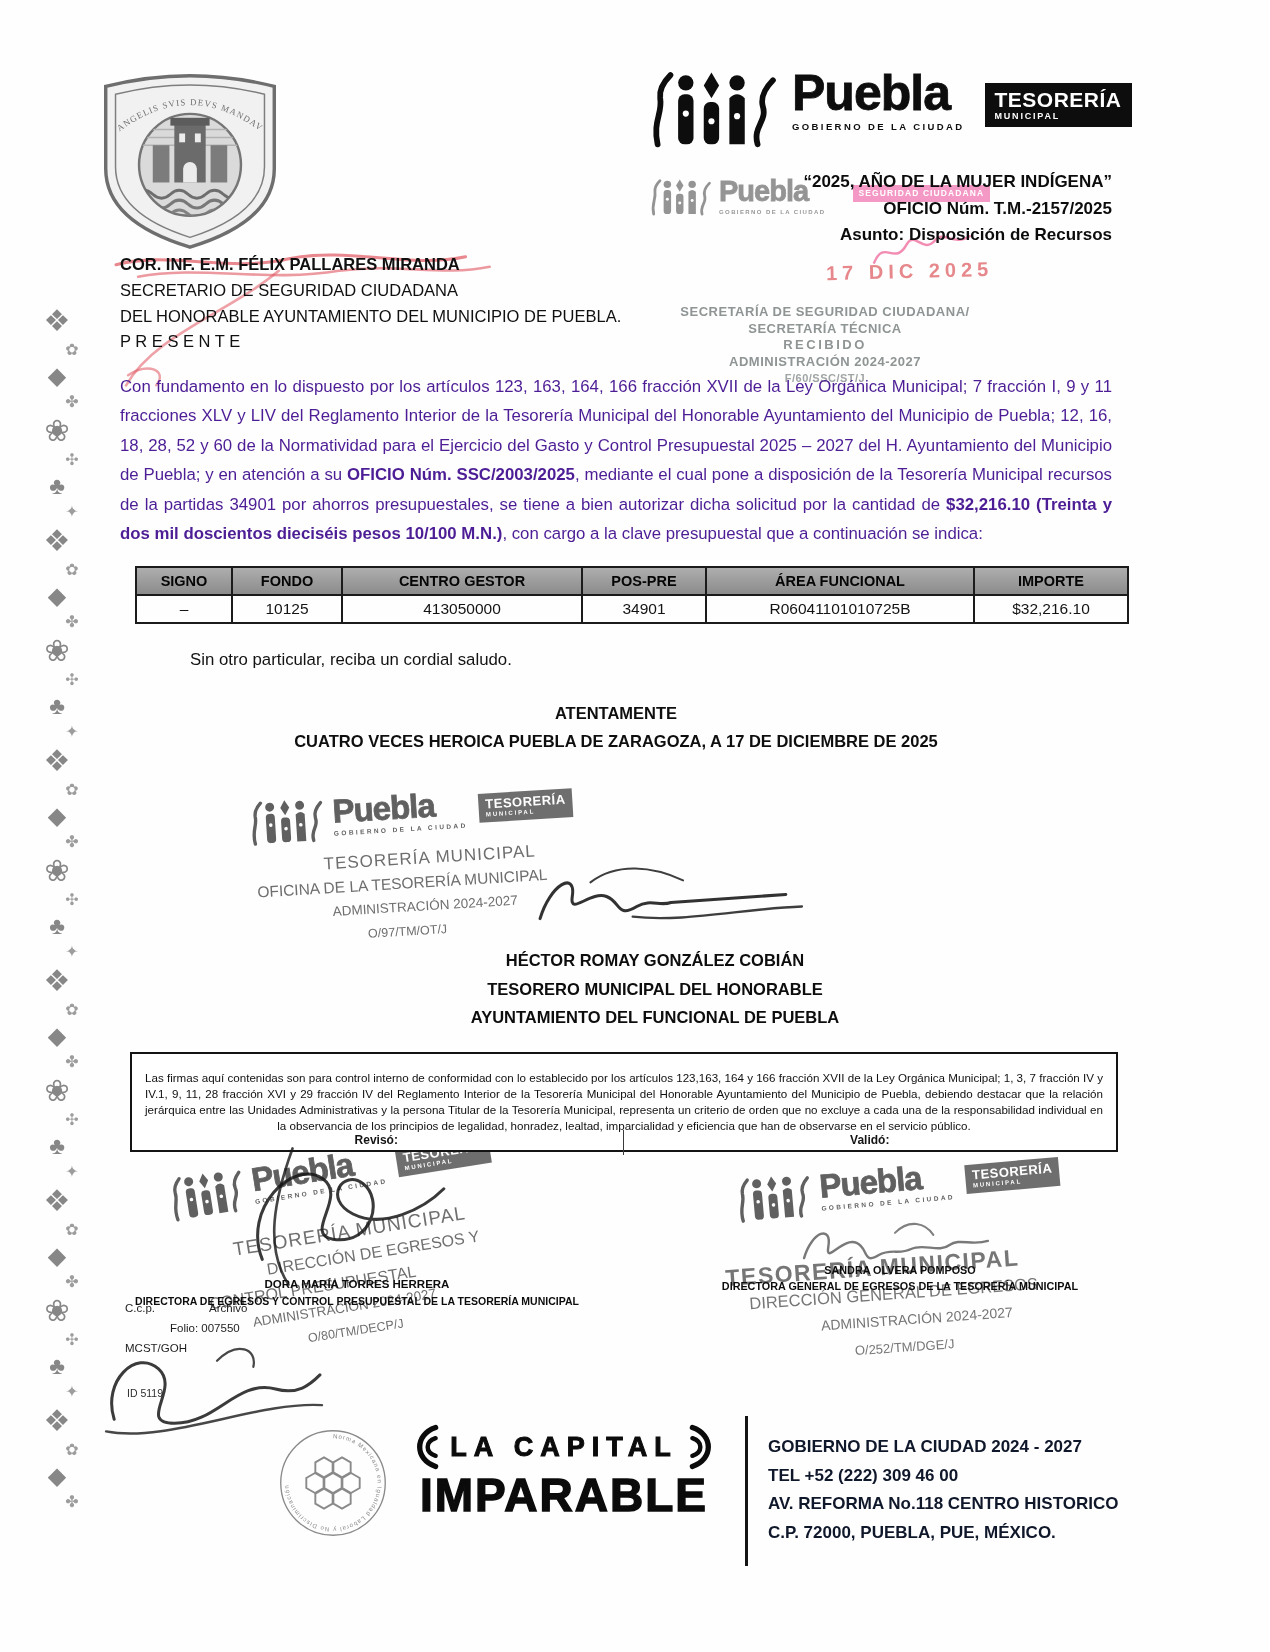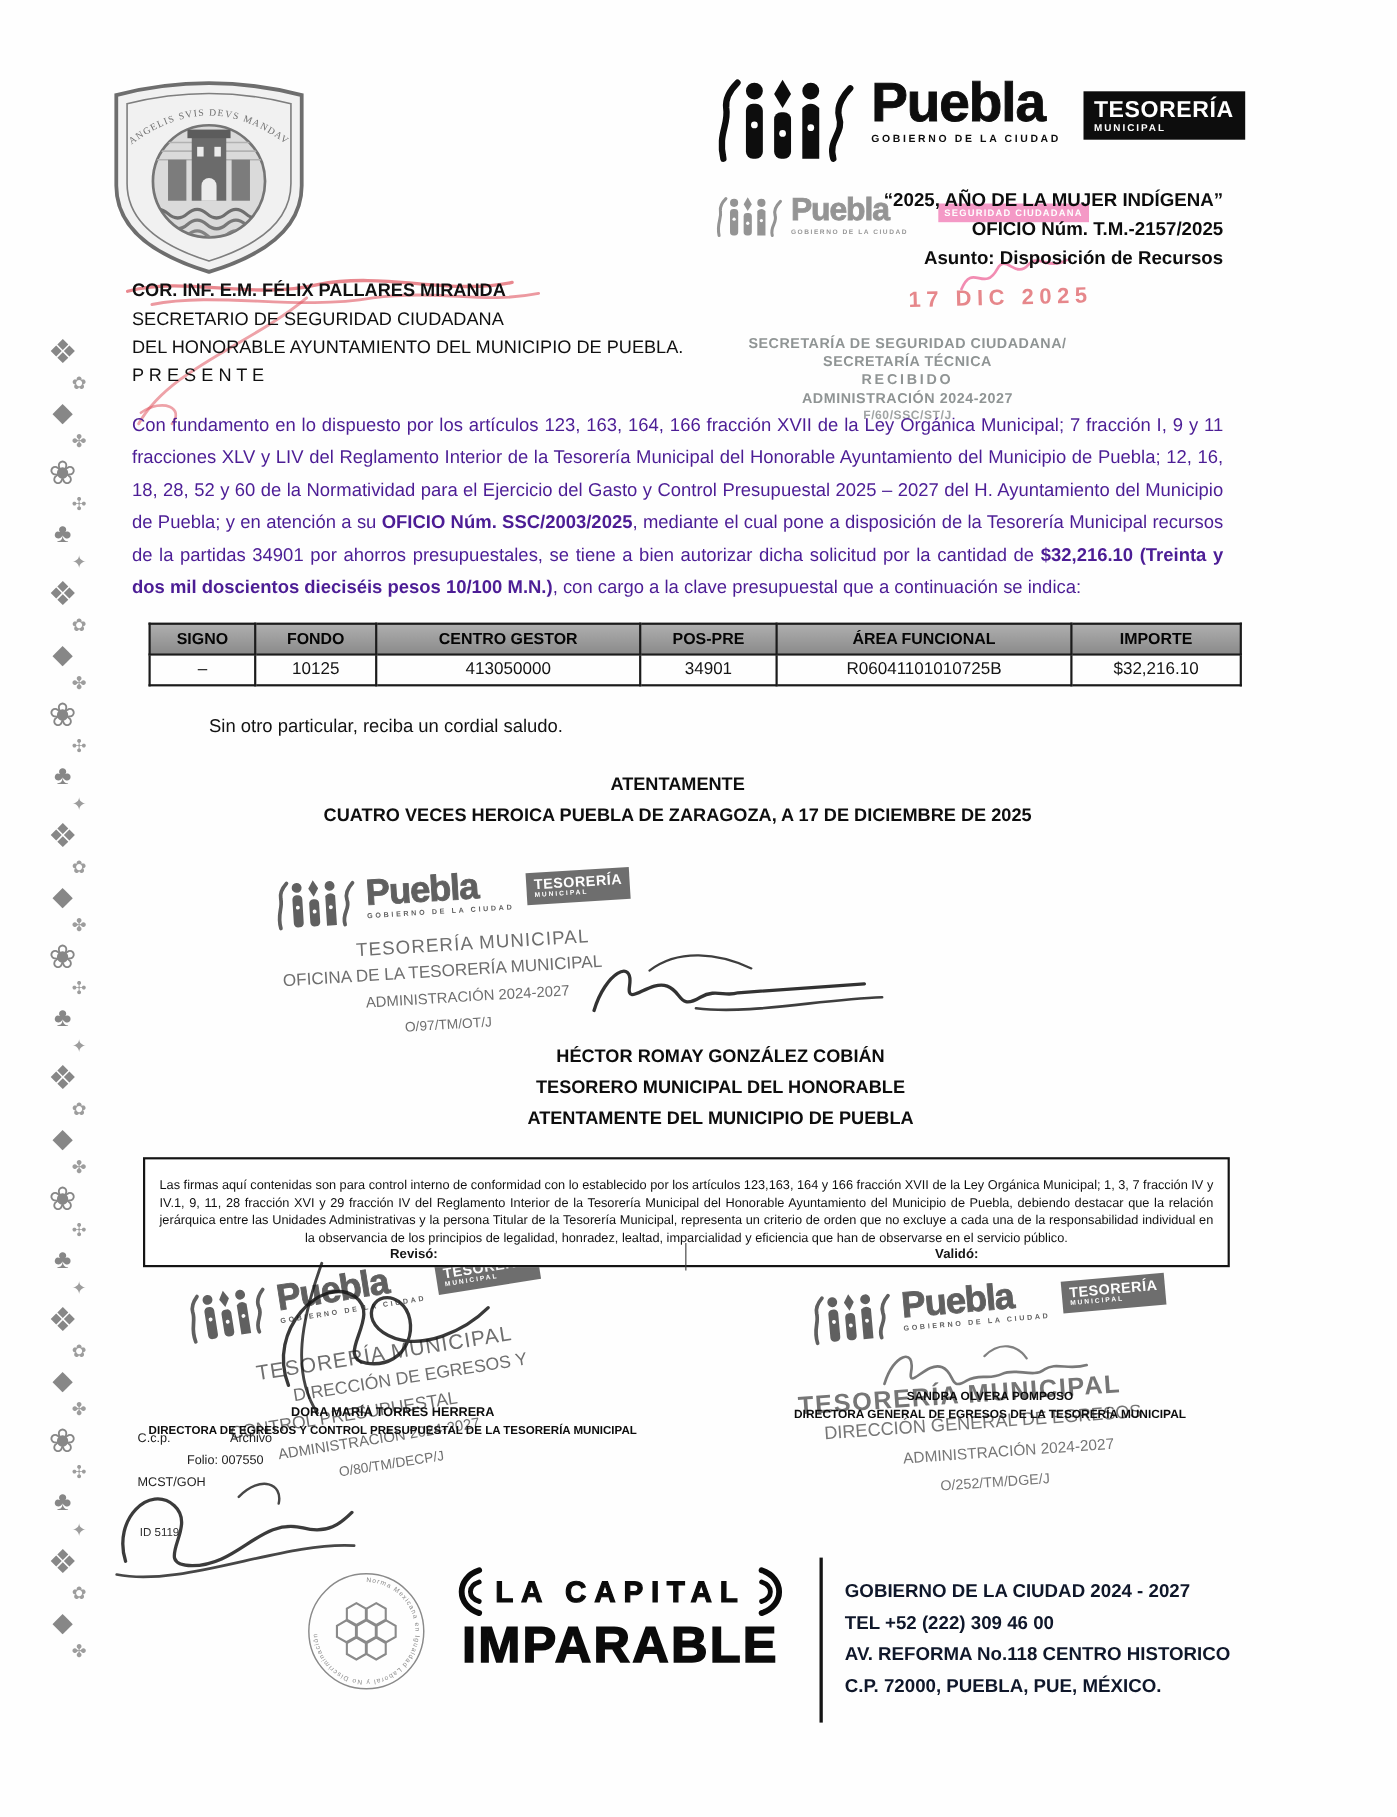--- a/index.html
+++ b/index.html
@@ -385,21 +385,21 @@
 
   <svg class="abs sig" style="left:532px; top:856px; z-index:3;" width="282" height="86" viewBox="0 0 280 85">
     <path d="M8 62 C18 28 44 14 40 40 C37 60 58 34 74 40 C88 45 84 62 104 50 C118 42 126 50 138 46 L252 38" fill="none" stroke="#1c1c1c" stroke-width="3" stroke-linecap="round" opacity=".9"></path>
     <path d="M58 26 C84 6 120 10 150 24" fill="none" stroke="#1c1c1c" stroke-width="2" stroke-linecap="round" opacity=".85"></path>
     <path d="M100 60 C150 66 210 52 268 50" fill="none" stroke="#1c1c1c" stroke-width="2.4" stroke-linecap="round" opacity=".85"></path>
   </svg>
 
   <div class="abs signer-block">
     <div>HÉCTOR ROMAY GONZÁLEZ COBIÁN</div>
     <div>TESORERO MUNICIPAL DEL HONORABLE</div>
-    <div>ATENTAMENTE DEL MUNICIPIO DE PUEBLA</div>
+    <div>AYUNTAMIENTO DEL FUNCIONAL DE PUEBLA</div>
   </div>
 
   <div class="abs disclaimer-box">Las firmas aquí contenidas son para control interno de conformidad con lo establecido por los artículos 123,163, 164 y 166 fracción XVII de la Ley Orgánica Municipal; 1, 3, 7 fracción IV y IV.1, 9, 11, 28 fracción XVI y 29 fracción IV del Reglamento Interior de la Tesorería Municipal del Honorable Ayuntamiento del Municipio de Puebla, debiendo destacar que la relación jerárquica entre las Unidades Administrativas y la persona Titular de la Tesorería Municipal, representa un criterio de orden que no excluye a cada una de la responsabilidad individual en la observancia de los principios de legalidad, honradez, lealtad, imparcialidad y eficiencia que han de observarse en el servicio público.</div>
 
   <div class="abs signoff-row">
     <div class="signoff-col">Revisó:</div>
     <div class="signoff-col right">Validó:</div>
   </div>
 
   <div class="abs lockup lockup-md ink-stamp reviso-lockup">

